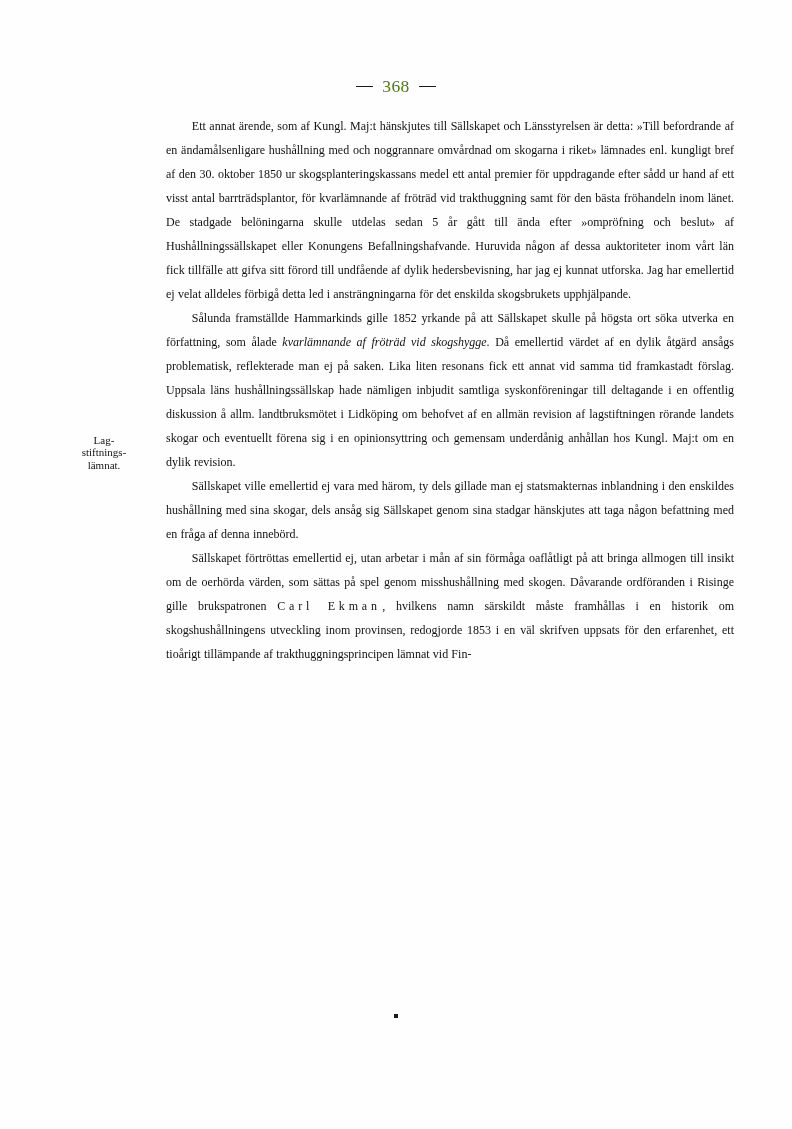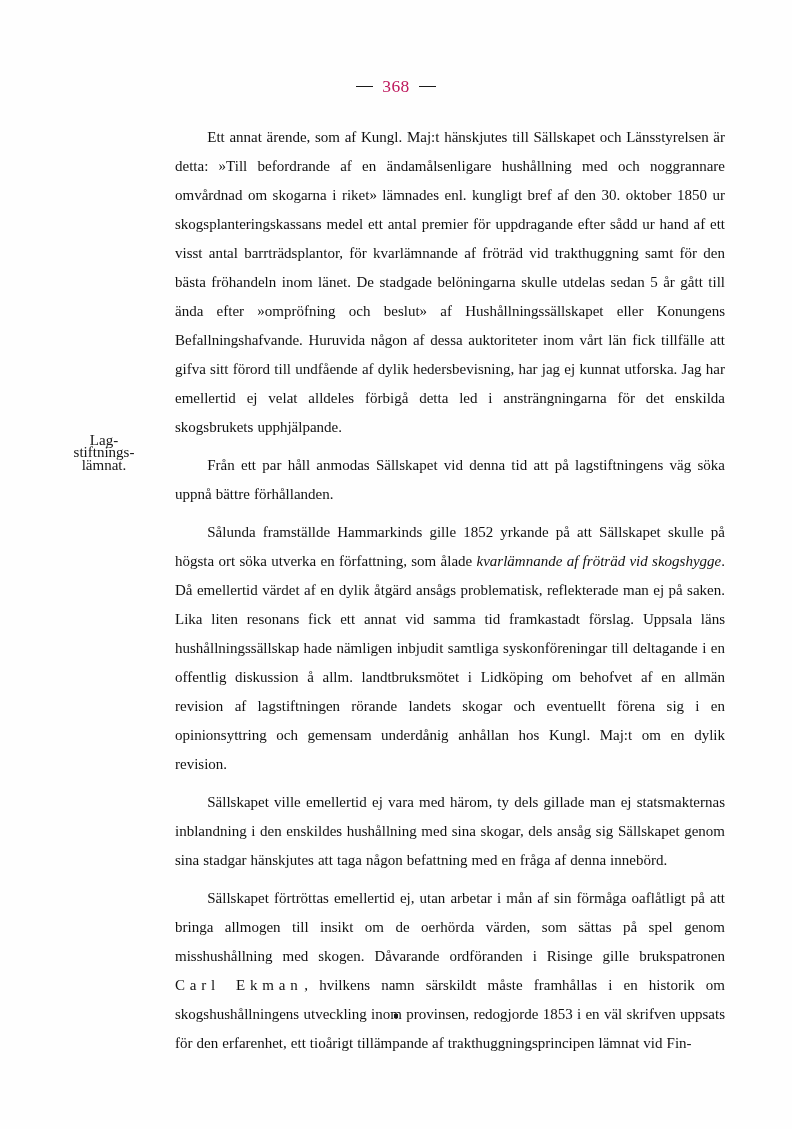--- a/index.html
+++ b/index.html
@@ -24,44 +24,44 @@
 
   
   .folio {
     position: absolute;
     top: 76px;
     left: 0;
     width: 792px;
     text-align: center;
     font-size: 17.5px;
     letter-spacing: 0.4px;
-    color: #be185d;
+    color: #4d7c0f;
   }
   .folio .rule {
     display: inline-block;
     width: 17px;
     height: 1.6px;
     background: #1a1a1a;
     vertical-align: 0.28em;
     margin: 0 9px;
   }
   .folio .num { font-size: 17.5px; }
 
   
   .column {
     position: absolute;
     left: 166px;
     top: 114px;
     width: 568px;
   }
 
   p.body {
-    margin: 9px;
-    font-size: 15px;
-    line-height: 29px;
+    margin: 0;
+    font-size: 12px;
+    line-height: 24px;
     text-align: justify;
     text-justify: inter-word;
     text-indent: 2.15em;
     -webkit-hyphens: none;
     hyphens: none;
     word-spacing: 0.02em;
   }
   p.body + p.body { margin-top: 0px; }
 
   .ital { font-style: italic; }
@@ -70,21 +70,21 @@
     margin-right: 0.12em;
   }
 
   
   .sidenote {
     position: absolute;
     left: 46px;
     top: 434px;
     width: 116px;
     text-align: center;
-    font-size: 15px;
+    font-size: 11px;
     line-height: 12.4px;
     color: #141414;
   }
   .sidenote div { white-space: nowrap; }
 
   
   .printer-mark {
     position: absolute;
     left: 394px;
     top: 1014px;
@@ -105,21 +105,20 @@
   <div class="sidenote">
     <div>Lag-</div>
     <div>stiftnings-</div>
     <div>lämnat.</div>
   </div>
 
   <div class="column">
 
     <p class="body"><span>Ett annat ärende, som af Kungl. Maj:t hänskjutes till Sällskapet och Länsstyrelsen är detta: »Till befordrande af en ändamålsenligare hushållning med och noggrannare omvårdnad om skogarna i riket» lämnades enl. kungligt bref af den 30. oktober 1850 ur skogsplanteringskassans medel ett antal premier för uppdragande efter sådd ur hand af ett visst antal barrträdsplantor, för kvarlämnande af fröträd vid trakthuggning samt för den bästa fröhandeln inom länet. De stadgade belöningarna skulle utdelas sedan 5 år gått till ända efter »ompröfning och beslut» af Hushållningssällskapet eller Konungens Befallningshafvande. Huruvida någon af dessa auktoriteter inom vårt län fick tillfälle att gifva sitt förord till undfående af dylik hedersbevisning, har jag ej kunnat utforska. Jag har emellertid ej velat alldeles förbigå detta led i ansträngningarna för det enskilda skogsbrukets upphjälpande.</span></p>
 
-    <p class="body"><span>Från ett par håll anmodas Sällskapet vid denna tid att på lagstiftningens väg söka uppnå bättre förhållanden.</span></p>
 
     <p class="body"><span>Sålunda framställde Hammarkinds gille 1852 yrkande på att Sällskapet skulle på högsta ort söka utverka en författning, som ålade </span><span class="ital">kvarlämnande af fröträd vid skogshygge</span><span>. Då emellertid värdet af en dylik åtgärd ansågs problematisk, reflekterade man ej på saken. Lika liten resonans fick ett annat vid samma tid framkastadt förslag. Uppsala läns hushållningssällskap hade nämligen inbjudit samtliga syskonföreningar till deltagande i en offentlig diskussion å allm. landtbruksmötet i Lidköping om behofvet af en allmän revision af lagstiftningen rörande landets skogar och eventuellt förena sig i en opinionsyttring och gemensam underdånig anhållan hos Kungl. Maj:t om en dylik revision.</span></p>
 
     <p class="body"><span>Sällskapet ville emellertid ej vara med härom, ty dels gillade man ej statsmakternas inblandning i den enskildes hushållning med sina skogar, dels ansåg sig Sällskapet genom sina stadgar hänskjutes att taga någon befattning med en fråga af denna innebörd.</span></p>
 
     <p class="body"><span>Sällskapet förtröttas emellertid ej, utan arbetar i mån af sin förmåga oaflåtligt på att bringa allmogen till insikt om de oerhörda värden, som sättas på spel genom misshushållning med skogen. Dåvarande ordföranden i Risinge gille brukspatronen </span><span class="spaced">Carl Ekman</span><span>, hvilkens namn särskildt måste framhållas i en historik om skogshushållningens utveckling inom provinsen, redogjorde 1853 i en väl skrifven uppsats för den erfarenhet, ett tioårigt tillämpande af trakthuggningsprincipen lämnat vid Fin-</span></p>
 
   </div>
 
   <div class="printer-mark"></div>

